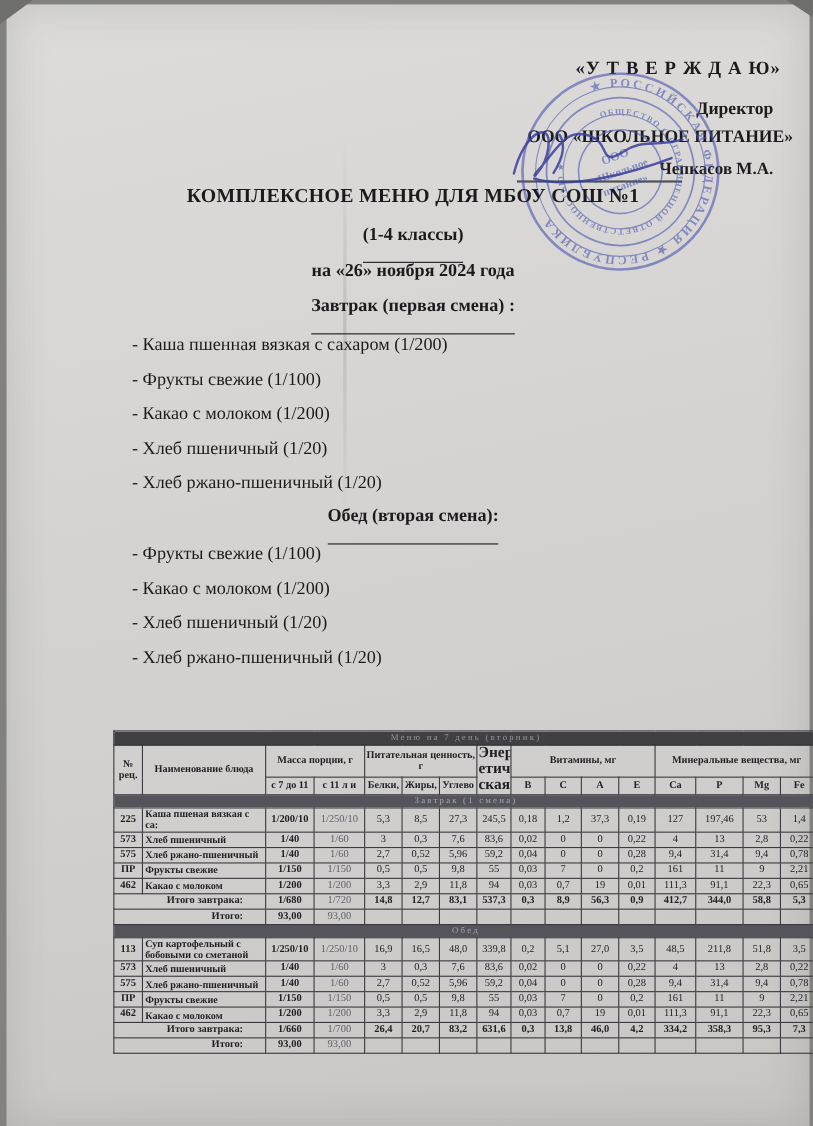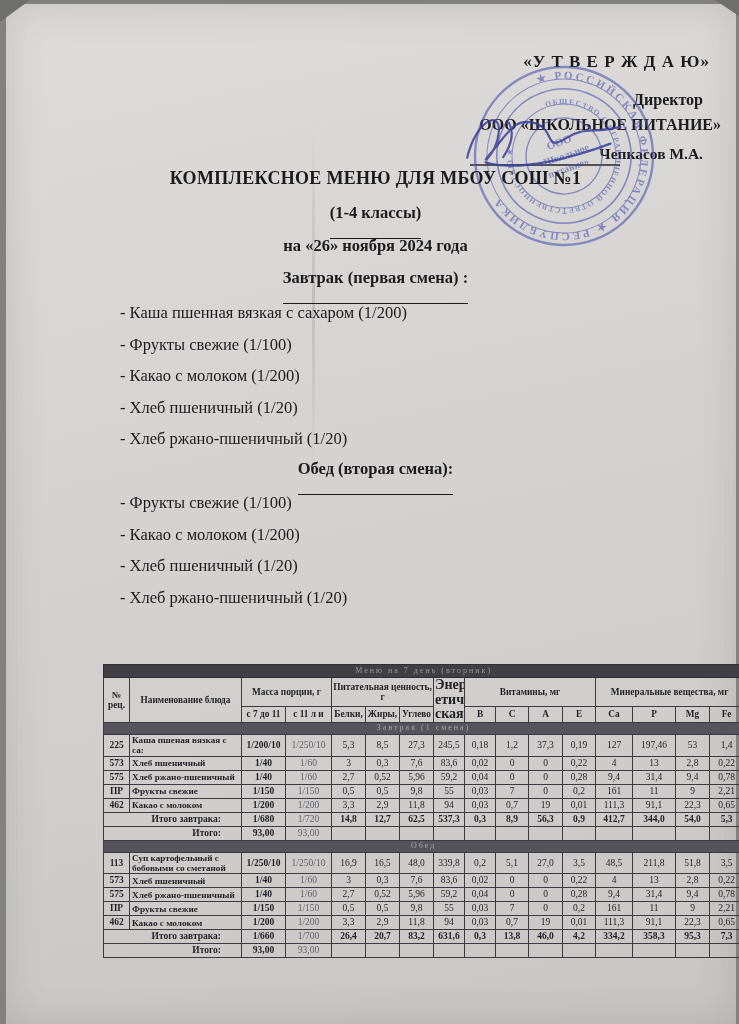--- a/index.html
+++ b/index.html
@@ -266,29 +266,29 @@
             <td>91,1</td>
             <td>22,3</td>
             <td>0,65</td>
           </tr>
           <tr class="datarow">
             <td class="lbl" colspan="2">Итого завтрака:</td>
             <td class="m1">1/680</td>
             <td class="m2">1/720</td>
             <td class="tv">14,8</td>
             <td class="tv">12,7</td>
-            <td class="tv">62,5</td>
+            <td class="tv">83,1</td>
             <td class="tv">537,3</td>
             <td class="tv">0,3</td>
             <td class="tv">8,9</td>
             <td class="tv">56,3</td>
             <td class="tv">0,9</td>
             <td class="tv">412,7</td>
             <td class="tv">344,0</td>
-            <td class="tv">54,0</td>
+            <td class="tv">58,8</td>
             <td class="tv">5,3</td>
           </tr>
           <tr class="datarow">
             <td class="lbl" colspan="2">Итого:</td>
             <td class="m1">93,00</td>
             <td class="m2">93,00</td>
             <td></td>
             <td></td>
             <td></td>
             <td></td>

